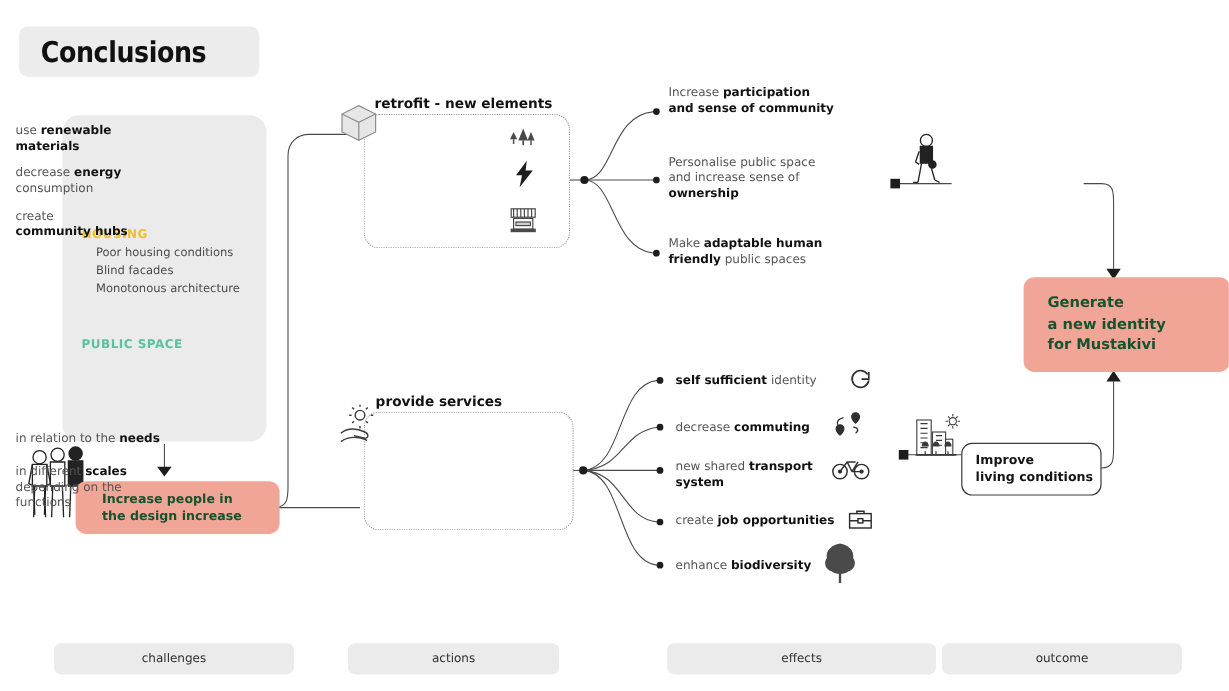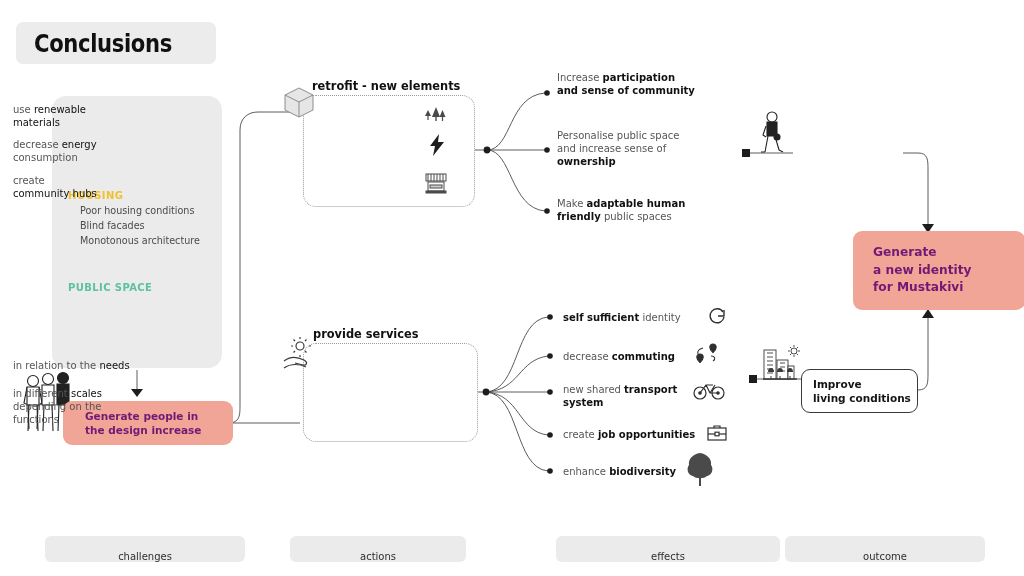--- a/index.html
+++ b/index.html
@@ -34,21 +34,21 @@
     text-transform:uppercase;
   }
   .cat-item{font-size:9.6px;color:#4a4a4a;line-height:1.55;}
   .cat-block{position:absolute;left:16px;}
   .cat-list{margin:3px 0 0 12px;}
 
   
   .pink-box{
     background:#f0a596;border-radius:9px;
     display:flex;align-items:center;
-    font-weight:bold;color:#701a75;
+    font-weight:bold;color:#14532d;
   }
   #include-people{
     left:63px;top:401px;width:148px;height:44px;padding-left:22px;
     font-size:10.5px;line-height:1.35;
   }
   #generate-identity{
     left:853px;top:231px;width:152px;height:79px;padding-left:20px;
     font-size:12.2px;line-height:1.45;
   }
 
@@ -67,32 +67,32 @@
   }
   #retrofit-box{left:303px;top:95px;width:170px;height:110px;}
   #services-box{left:303px;top:343px;width:173px;height:97px;}
 
   .box-title{
     position:absolute;font-weight:bold;font-size:11.4px;color:#111;
   }
   .act-row{
     position:absolute;left:13px;font-size:10px;color:#555;line-height:1.28;
   }
-  .act-row b{color:#111;font-weight:normal;}
+  .act-row b{color:#111;font-weight:bold;}
 
   
   .eff{
     position:absolute;font-size:10px;color:#555;line-height:1.3;
   }
   .eff b{color:#111;font-weight:bold;}
 
   
   .legend-chip{
     position:absolute;top:536px;height:26px;background:#ebebeb;border-radius:6px;
-    display:flex;align-items:flex-end;justify-content:center;
+    display:flex;align-items:center;justify-content:center;
     font-size:10px;color:#2e2e2e;
   }
   #lg0{left:45px;width:200px;}
   #lg1{left:290px;width:176px;}
   #lg2{left:556px;width:224px;}
   #lg3{left:785px;width:200px;}
 
   .icon{position:absolute;}
 </style>
 </head>
@@ -186,21 +186,21 @@
       <circle cx="45" cy="8" r="5.5" fill="#222"></circle>
       <path d="M39 14 h12 v21 h-12 z" fill="#222"></path>
       <path d="M41 35 l -1 26 M49 35 l 1 26"></path>
       <path d="M52 34 l 5 9 l -3 5"></path>
       <rect x="51" y="44" width="8" height="9" fill="#fff"></rect>
     </g>
   </svg>
 
   <div class="abs pink-box" id="include-people">
     <div>
-      <div>Generate people in</div>
+      <div>Increase people in</div>
       <div>the design increase</div>
     </div>
   </div>
 
   <div class="abs dashed-box" id="retrofit-box"></div>
   <div class="box-title" style="left:312px;top:79px;">retrofit - new elements</div>
 
   <svg class="icon" style="left:281px;top:84px;" width="36" height="36" viewBox="0 0 36 36">
     <g stroke="#8d8d8d" stroke-width="1">
       <polygon points="18,4 32,11 32,26 18,33 4,26 4,11" fill="#e6e6e6"></polygon>

